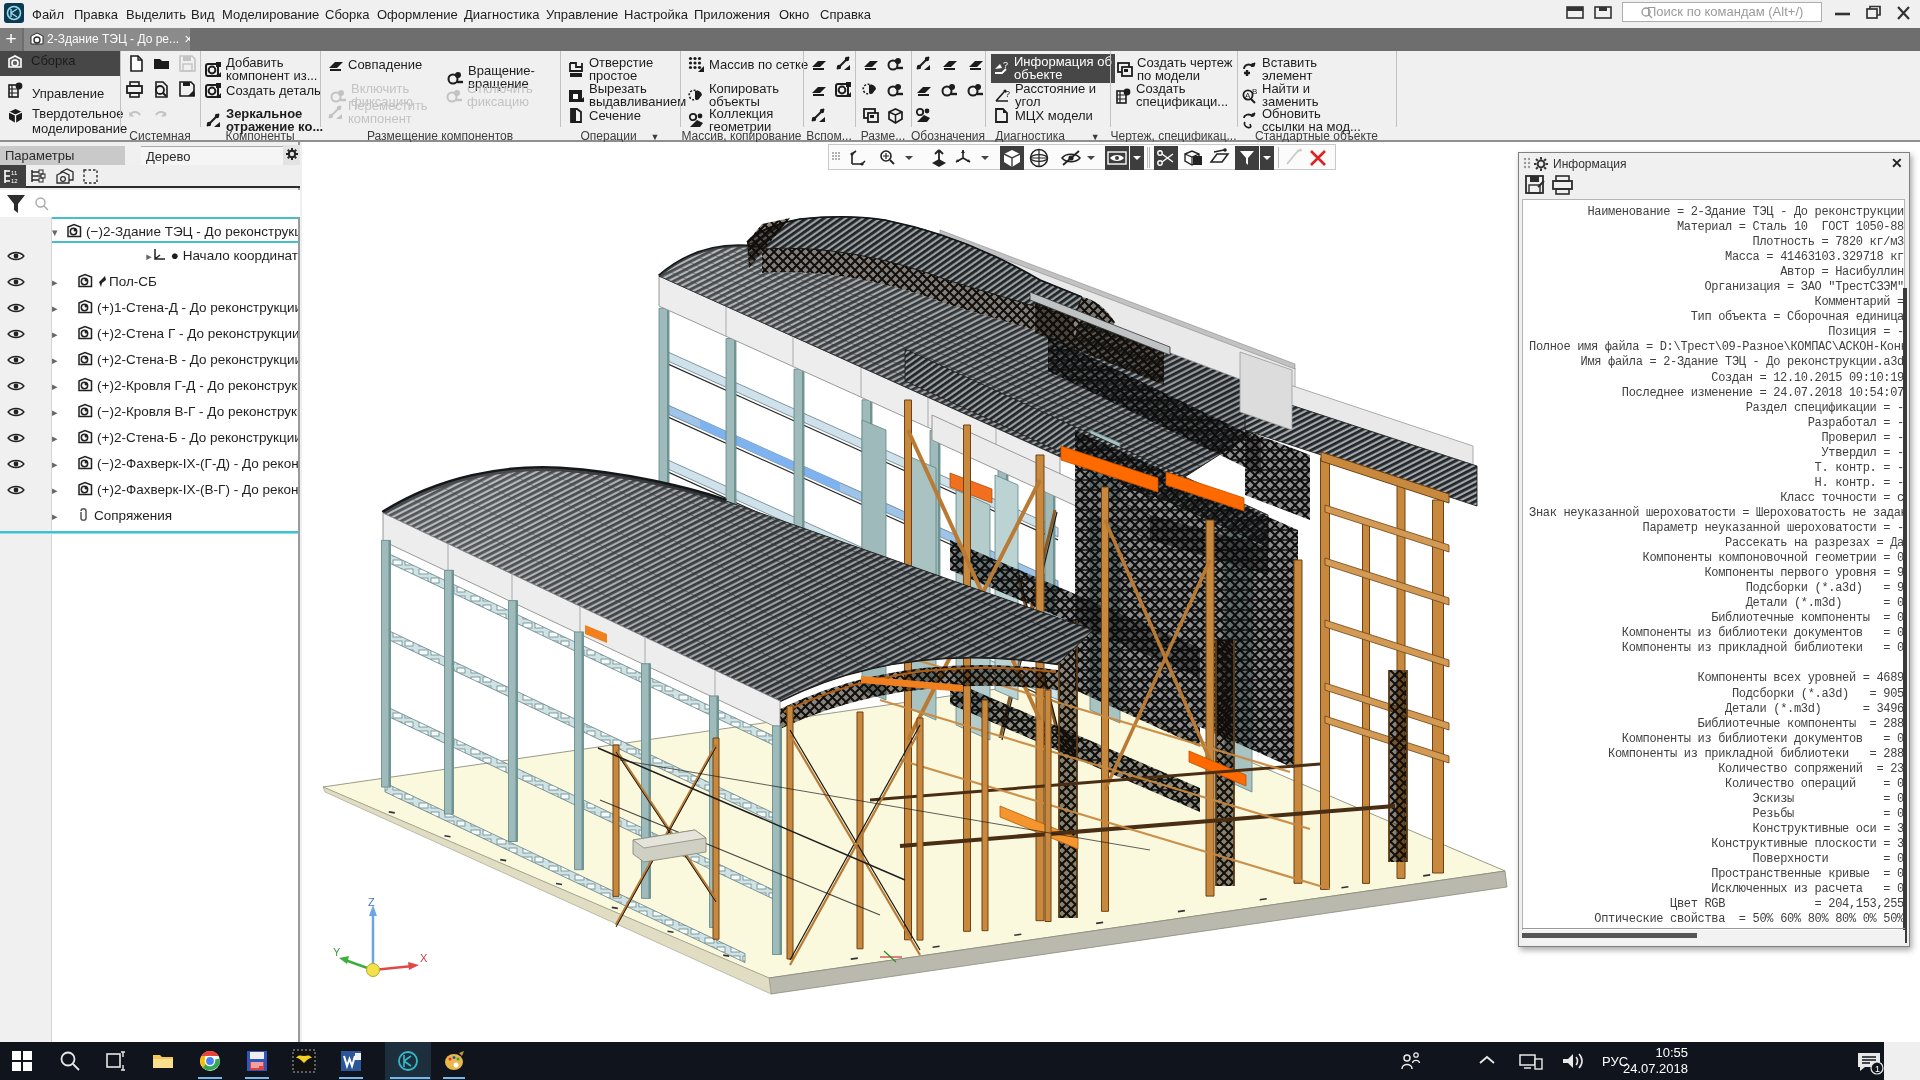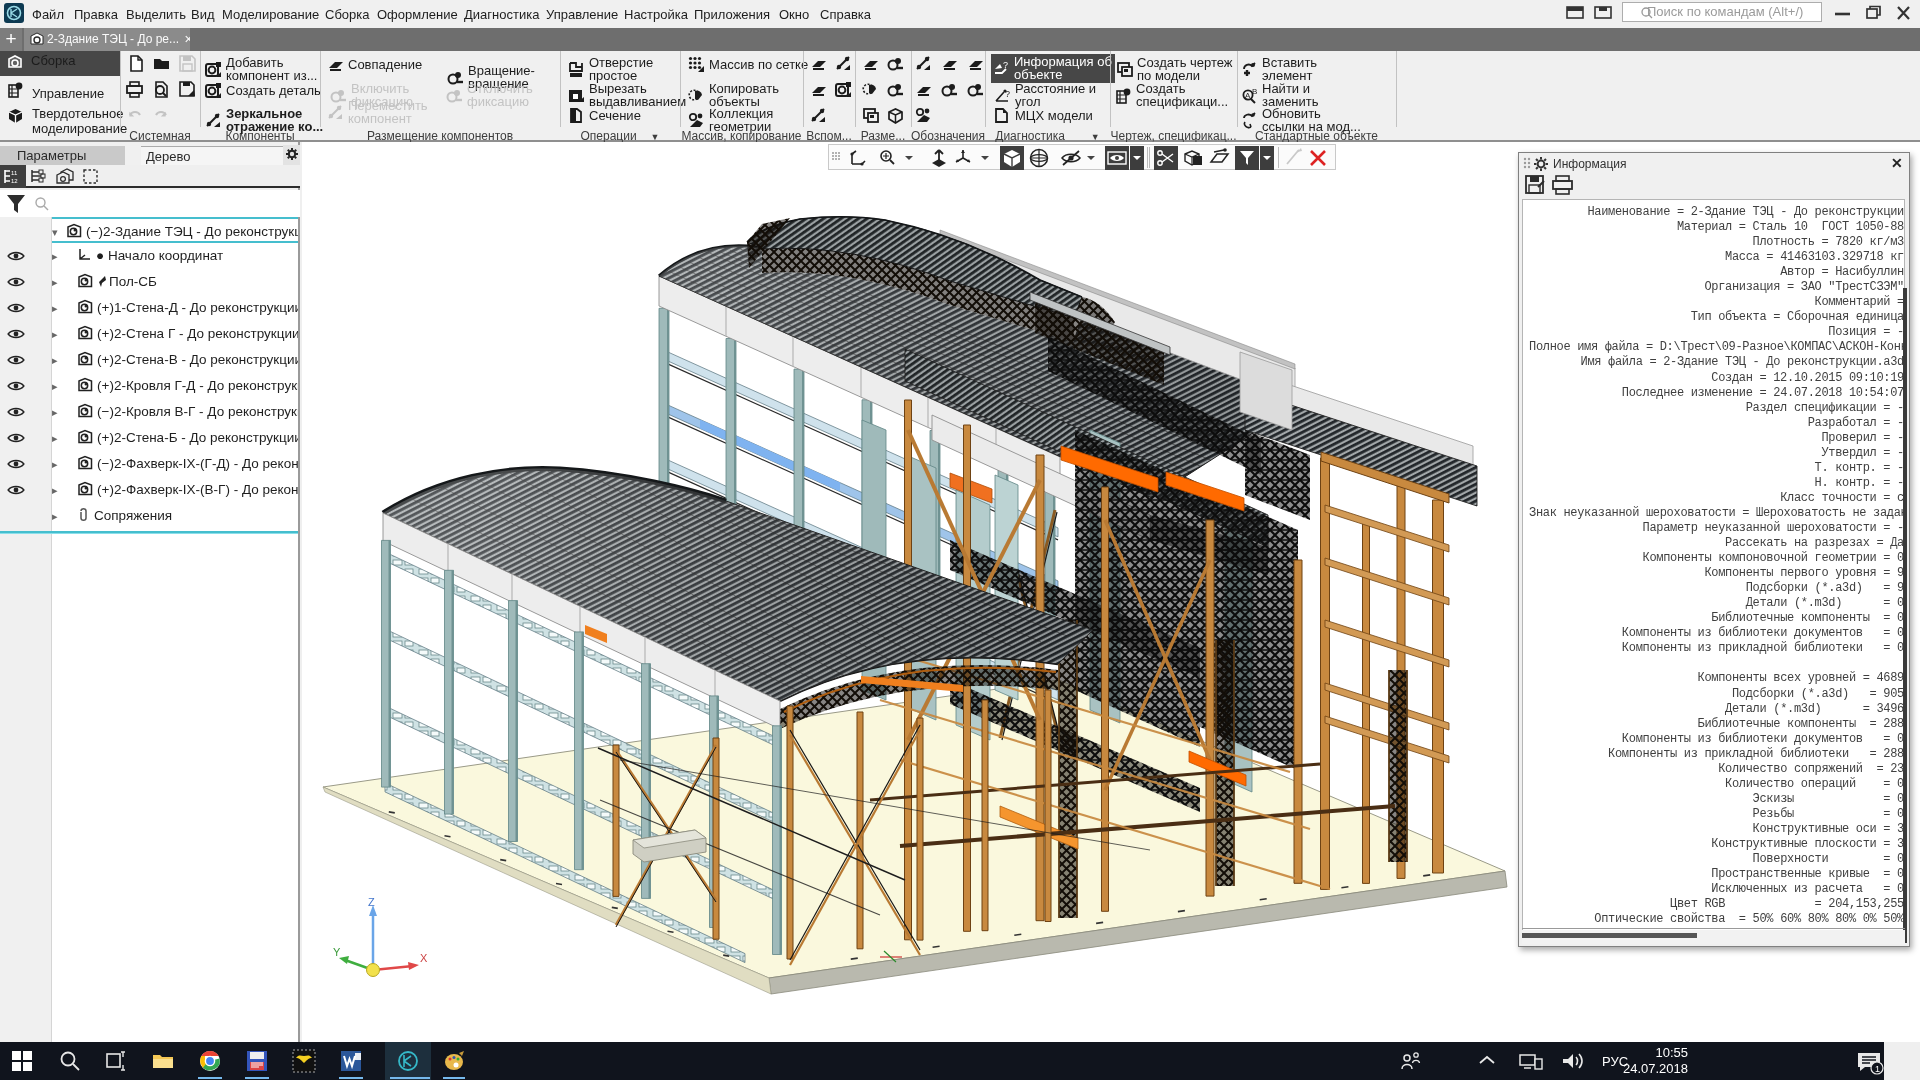--- a/index.html
+++ b/index.html
@@ -20,21 +20,21 @@
   .rgrp { position:absolute; top:0; height:76px; border-left:1px solid #c2c2c2; }
   .rlabel { position:absolute; top:78px; height:13px; font-size:12px; color:#3d3d3d; text-align:center; white-space:nowrap; }
   .rb { position:absolute; white-space:nowrap; font-size:13px; color:#1c1c1c; line-height:13px; }
   .rb svg { vertical-align:middle; }
   .rb .t { display:inline-block; vertical-align:middle; margin-left:4px; }
   .rb.gray { color:#c3c3c3; }
   .dark { background:#474747; color:#fff; }
   .lefttool { position:absolute; font-size:13px; color:#1c1c1c; line-height:13.5px; }
   
   #leftpanel { position:absolute; left:0; top:142px; width:300px; height:900px; background:#f0f0f0; border-right:2px solid #9a9a9a; }
-  #ptab { position:absolute; left:0; top:4px; width:125px; height:19px; background:#c9c9c9; font-size:13px; color:#2a2a2a; padding-left:17px; line-height:19px; }
+  #ptab { position:absolute; left:0; top:4px; width:125px; height:19px; background:#c9c9c9; font-size:13px; color:#2a2a2a; padding-left:5px; line-height:19px; }
   #dtab { position:absolute; left:141px; top:4px; width:142px; height:19px; background:#f5f5f5; font-size:13px; color:#2a2a2a; padding-left:5px; line-height:19px; border-top:1px solid #aaa; }
   #gearbtn { position:absolute; left:283px; top:3px; width:17px; height:20px; background:#e3e3e3; }
   #iconrow { position:absolute; left:0; top:23px; width:300px; height:23px; background:#efefef; border-bottom:2px solid #2c2c2c; }
   #filterrow { position:absolute; left:0; top:48px; width:300px; height:27px; background:#ffffff; }
   #tree { position:absolute; left:0; top:75px; width:298px; height:825px; background:#ffffff; font-size:13.5px; color:#1f1f1f; }
   .trow { position:absolute; left:52px; width:246px; height:26px; line-height:26px; white-space:nowrap; overflow:hidden; }
   .eye { position:absolute; left:7px; width:18px; height:12px; }
   #gutter { position:absolute; left:0; top:0; width:52px; height:825px; background:#f0f0f0; border-right:1px solid #d5d5d5; }
   
   #viewport { position:absolute; left:302px; top:142px; width:1618px; height:900px; background:#ffffff; }
@@ -429,21 +429,21 @@
       <div id="gutter"></div>
       <div class="trow" style="top:0px;border-top:2px solid #45bece;border-bottom:2px solid #45bece;left:52px;"><span style="display:inline-block;width:14px;color:#666;font-size:11px">▾</span><svg style="vertical-align:-3px;margin-right:3px" width="17" height="16" viewBox="0 0 17 16">
           <path d="M2 4 L8 1.5 L14.5 4 V13.5 H2 Z" fill="#fff" stroke="#222" stroke-width="1.5"></path>
           <circle cx="7.5" cy="8.5" r="3.2" fill="none" stroke="#222" stroke-width="1.5"></circle>
           <circle cx="9" cy="7" r="1.5" fill="#222"></circle>
         </svg>(−)2-Здание ТЭЦ - До реконструкции</div>
 <svg class="eye" style="top:33px" width="19" height="13" viewBox="0 0 19 13">
         <path d="M1 6.5 C5 1.5 14 1.5 18 6.5 C14 11.5 5 11.5 1 6.5 Z" fill="none" stroke="#222" stroke-width="1.6"></path>
         <circle cx="9.5" cy="6.5" r="2.6" fill="#222"></circle>
       </svg>
-<div class="trow" style="top:26px;"><span style="display:inline-block;width:25px;color:#666;font-size:11px">▸</span><svg style="vertical-align:-3px;margin-right:3px" width="16" height="16" viewBox="0 0 16 16">
+<div class="trow" style="top:26px;text-align:right;"><span style="display:inline-block;width:25px;color:#666;font-size:11px">▸</span><svg style="vertical-align:-3px;margin-right:3px" width="16" height="16" viewBox="0 0 16 16">
           <path d="M3 2 V12 H13 M3 12 L8 8" stroke="#222" stroke-width="1.5" fill="none"></path>
         </svg><b style="font-weight:normal">●</b> Начало координат</div>
 <svg class="eye" style="top:59px" width="19" height="13" viewBox="0 0 19 13">
         <path d="M1 6.5 C5 1.5 14 1.5 18 6.5 C14 11.5 5 11.5 1 6.5 Z" fill="none" stroke="#222" stroke-width="1.6"></path>
         <circle cx="9.5" cy="6.5" r="2.6" fill="#222"></circle>
       </svg>
 <div class="trow" style="top:52px;"><span style="display:inline-block;width:25px;color:#666;font-size:11px">▸</span><svg style="vertical-align:-3px;margin-right:3px" width="17" height="16" viewBox="0 0 17 16">
           <path d="M2 4 L8 1.5 L14.5 4 V13.5 H2 Z" fill="#fff" stroke="#222" stroke-width="1.5"></path>
           <circle cx="7.5" cy="8.5" r="3.2" fill="none" stroke="#222" stroke-width="1.5"></circle>
           <circle cx="9" cy="7" r="1.5" fill="#222"></circle>

